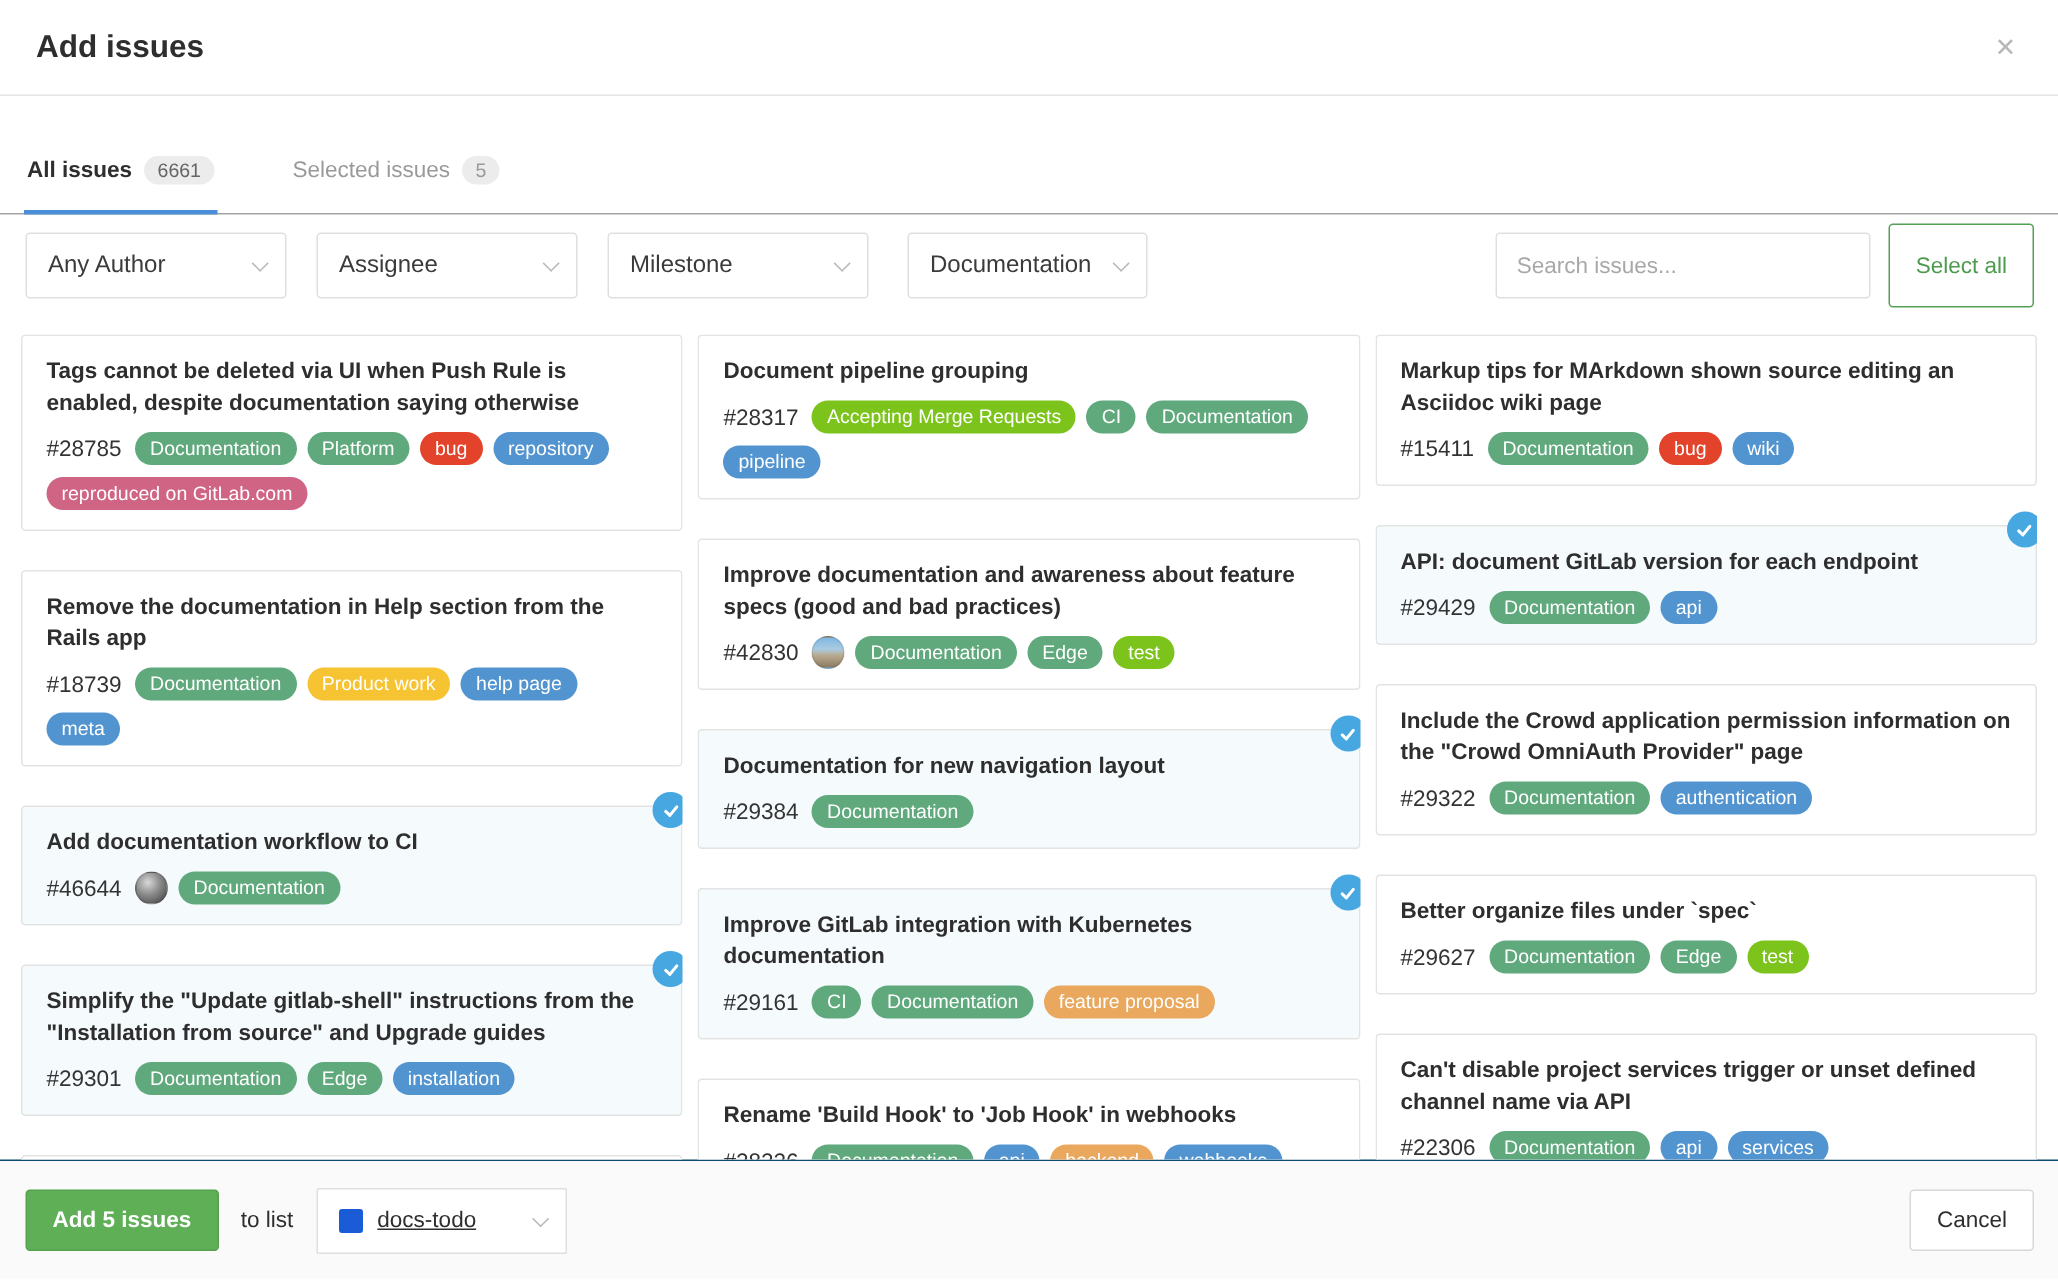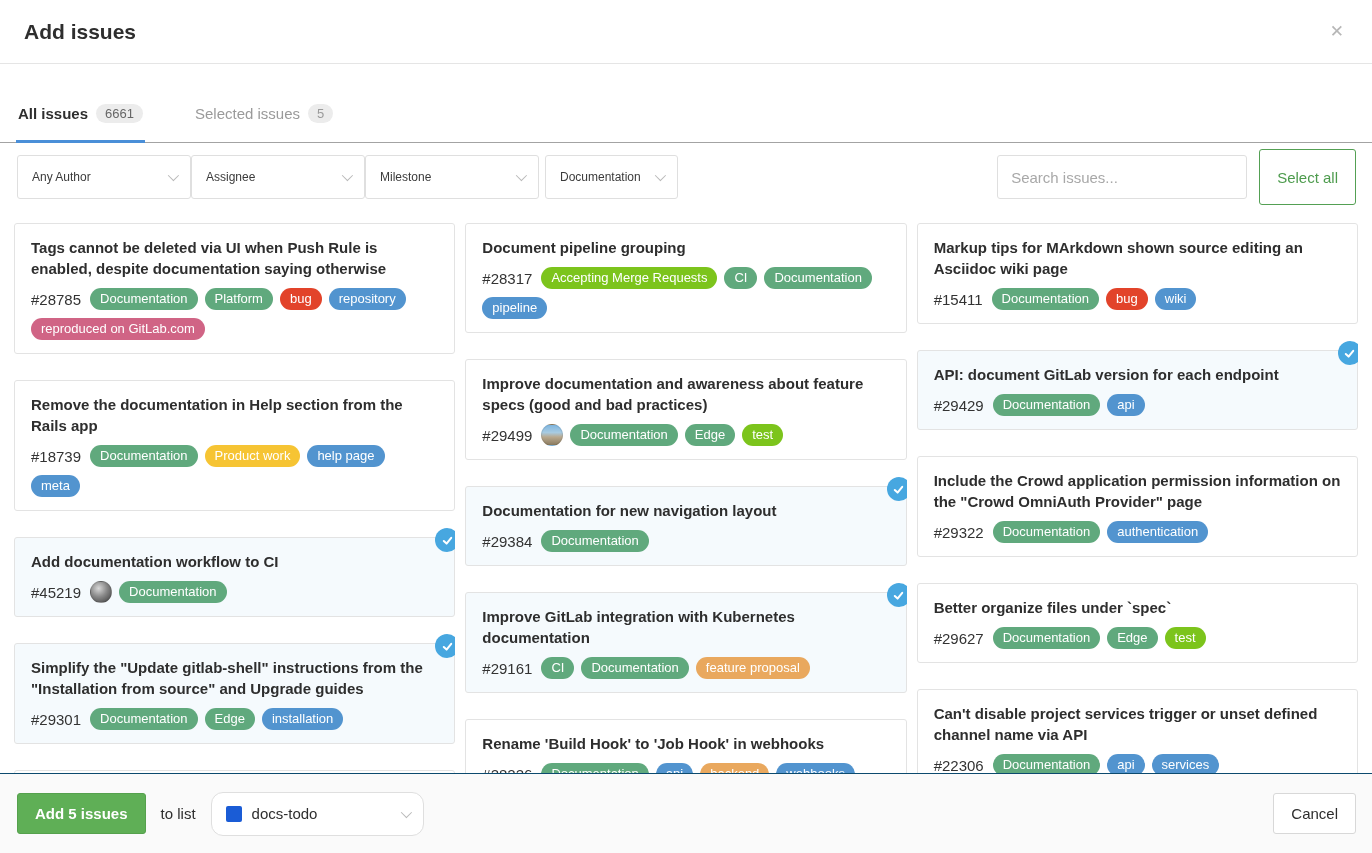--- a/index.html
+++ b/index.html
@@ -61,23 +61,23 @@
     flex: 0 0 68px;
     display: flex; align-items: center;
     padding: 0 16px 0 17px;
   }
   .dropdown {
     height: 44px;
     border: 1px solid #dfdfdf; border-radius: 3px;
     background: #fff;
     display: flex; align-items: center; justify-content: space-between;
     padding: 0 14px;
-    font-size: 12px; color: #3b3b3b;
+    font-size: 16px; color: #3b3b3b;
     cursor: pointer;
-    margin-right: 0;
+    margin-right: 20px;
   }
   .dropdown.fixed { width: 174px; }
   .dropdown.auto { width: auto; gap: 14px; margin-left: 6px; }
   .chevron {
     width: 8px; height: 8px;
     border-right: 1.6px solid #b9b9b9;
     border-bottom: 1.6px solid #b9b9b9;
     transform: rotate(45deg) translateY(-2px);
     flex: 0 0 auto;
   }
@@ -159,25 +159,25 @@
     padding: 0 16px 0 17px;
   }
   .add-issues-btn {
     background: #5faf56; border: 1px solid #55a14d; border-radius: 3px;
     color: #fff; font-size: 15px; font-weight: bold;
     padding: 11px 17px; cursor: pointer;
     font-family: "Liberation Sans", sans-serif;
   }
   .to-list-text { font-size: 15px; color: #2e2e2e; margin: 0 15px; }
   .list-dropdown {
-    width: 213px; height: 44px;
-    background: #fff; border: 1px solid #dfdfdf; border-radius: 12px;
+    width: 167px; height: 44px;
+    background: #fff; border: 1px solid #dfdfdf; border-radius: 1px;
     display: flex; align-items: center;
     padding: 0 14px; gap: 10px;
-    font-size: 15px; color: #2e2e2e; cursor: pointer;
+    font-size: 15px; color: #2e2e2e; cursor: pointer; text-decoration: underline;
   }
   .list-color-swatch { width: 16px; height: 16px; border-radius: 2px; flex: 0 0 auto; }
   .list-dropdown .chevron { margin-left: auto; }
   .footer-spacer { flex: 1; }
   .cancel-btn {
     background: #fff; border: 1px solid #d8d8d8; border-radius: 3px;
     color: #2e2e2e; font-size: 15px;
     padding: 11px 17px; cursor: pointer;
     font-family: "Liberation Sans", sans-serif;
   }
@@ -244,21 +244,21 @@
           <span class="issue-id">#18739</span>
           <span class="label-pill" style="background: rgb(96, 169, 125);">Documentation</span>
           <span class="label-pill" style="background: rgb(246, 196, 51);">Product work</span>
           <span class="label-pill" style="background: rgb(82, 148, 207);">help page</span>
           <span class="label-pill" style="background: rgb(82, 148, 207);">meta</span>
         </div>
       </div>
       <div class="issue-card selected">
         <div class="issue-title">Add documentation workflow to CI</div>
         <div class="meta-row">
-          <span class="issue-id">#45219</span>
+          <span class="issue-id">#46644</span>
           <span class="avatar gray"></span>
           <span class="label-pill" style="background: rgb(96, 169, 125);">Documentation</span>
         </div>
         <span class="check-badge">
           <svg viewBox="0 0 14 14">
             <path d="M3 7.5 L6 10.3 L11 4.2" fill="none" stroke="#ffffff" stroke-width="2.2" stroke-linecap="round" stroke-linejoin="round"></path>
           </svg>
         </span>
       </div>
       <div class="issue-card selected">
@@ -284,21 +284,21 @@
           <span class="issue-id">#28317</span>
           <span class="label-pill" style="background: rgb(124, 196, 28);">Accepting Merge Requests</span>
           <span class="label-pill" style="background: rgb(96, 169, 125);">CI</span>
           <span class="label-pill" style="background: rgb(96, 169, 125);">Documentation</span>
           <span class="label-pill" style="background: rgb(82, 148, 207);">pipeline</span>
         </div>
       </div>
       <div class="issue-card">
         <div class="issue-title">Improve documentation and awareness about feature specs (good and bad practices)</div>
         <div class="meta-row">
-          <span class="issue-id">#29499</span>
+          <span class="issue-id">#42830</span>
           <span class="avatar photo"></span>
           <span class="label-pill" style="background: rgb(96, 169, 125);">Documentation</span>
           <span class="label-pill" style="background: rgb(96, 169, 125);">Edge</span>
           <span class="label-pill" style="background: rgb(124, 196, 28);">test</span>
         </div>
       </div>
       <div class="issue-card selected">
         <div class="issue-title">Documentation for new navigation layout</div>
         <div class="meta-row">
           <span class="issue-id">#29384</span>

